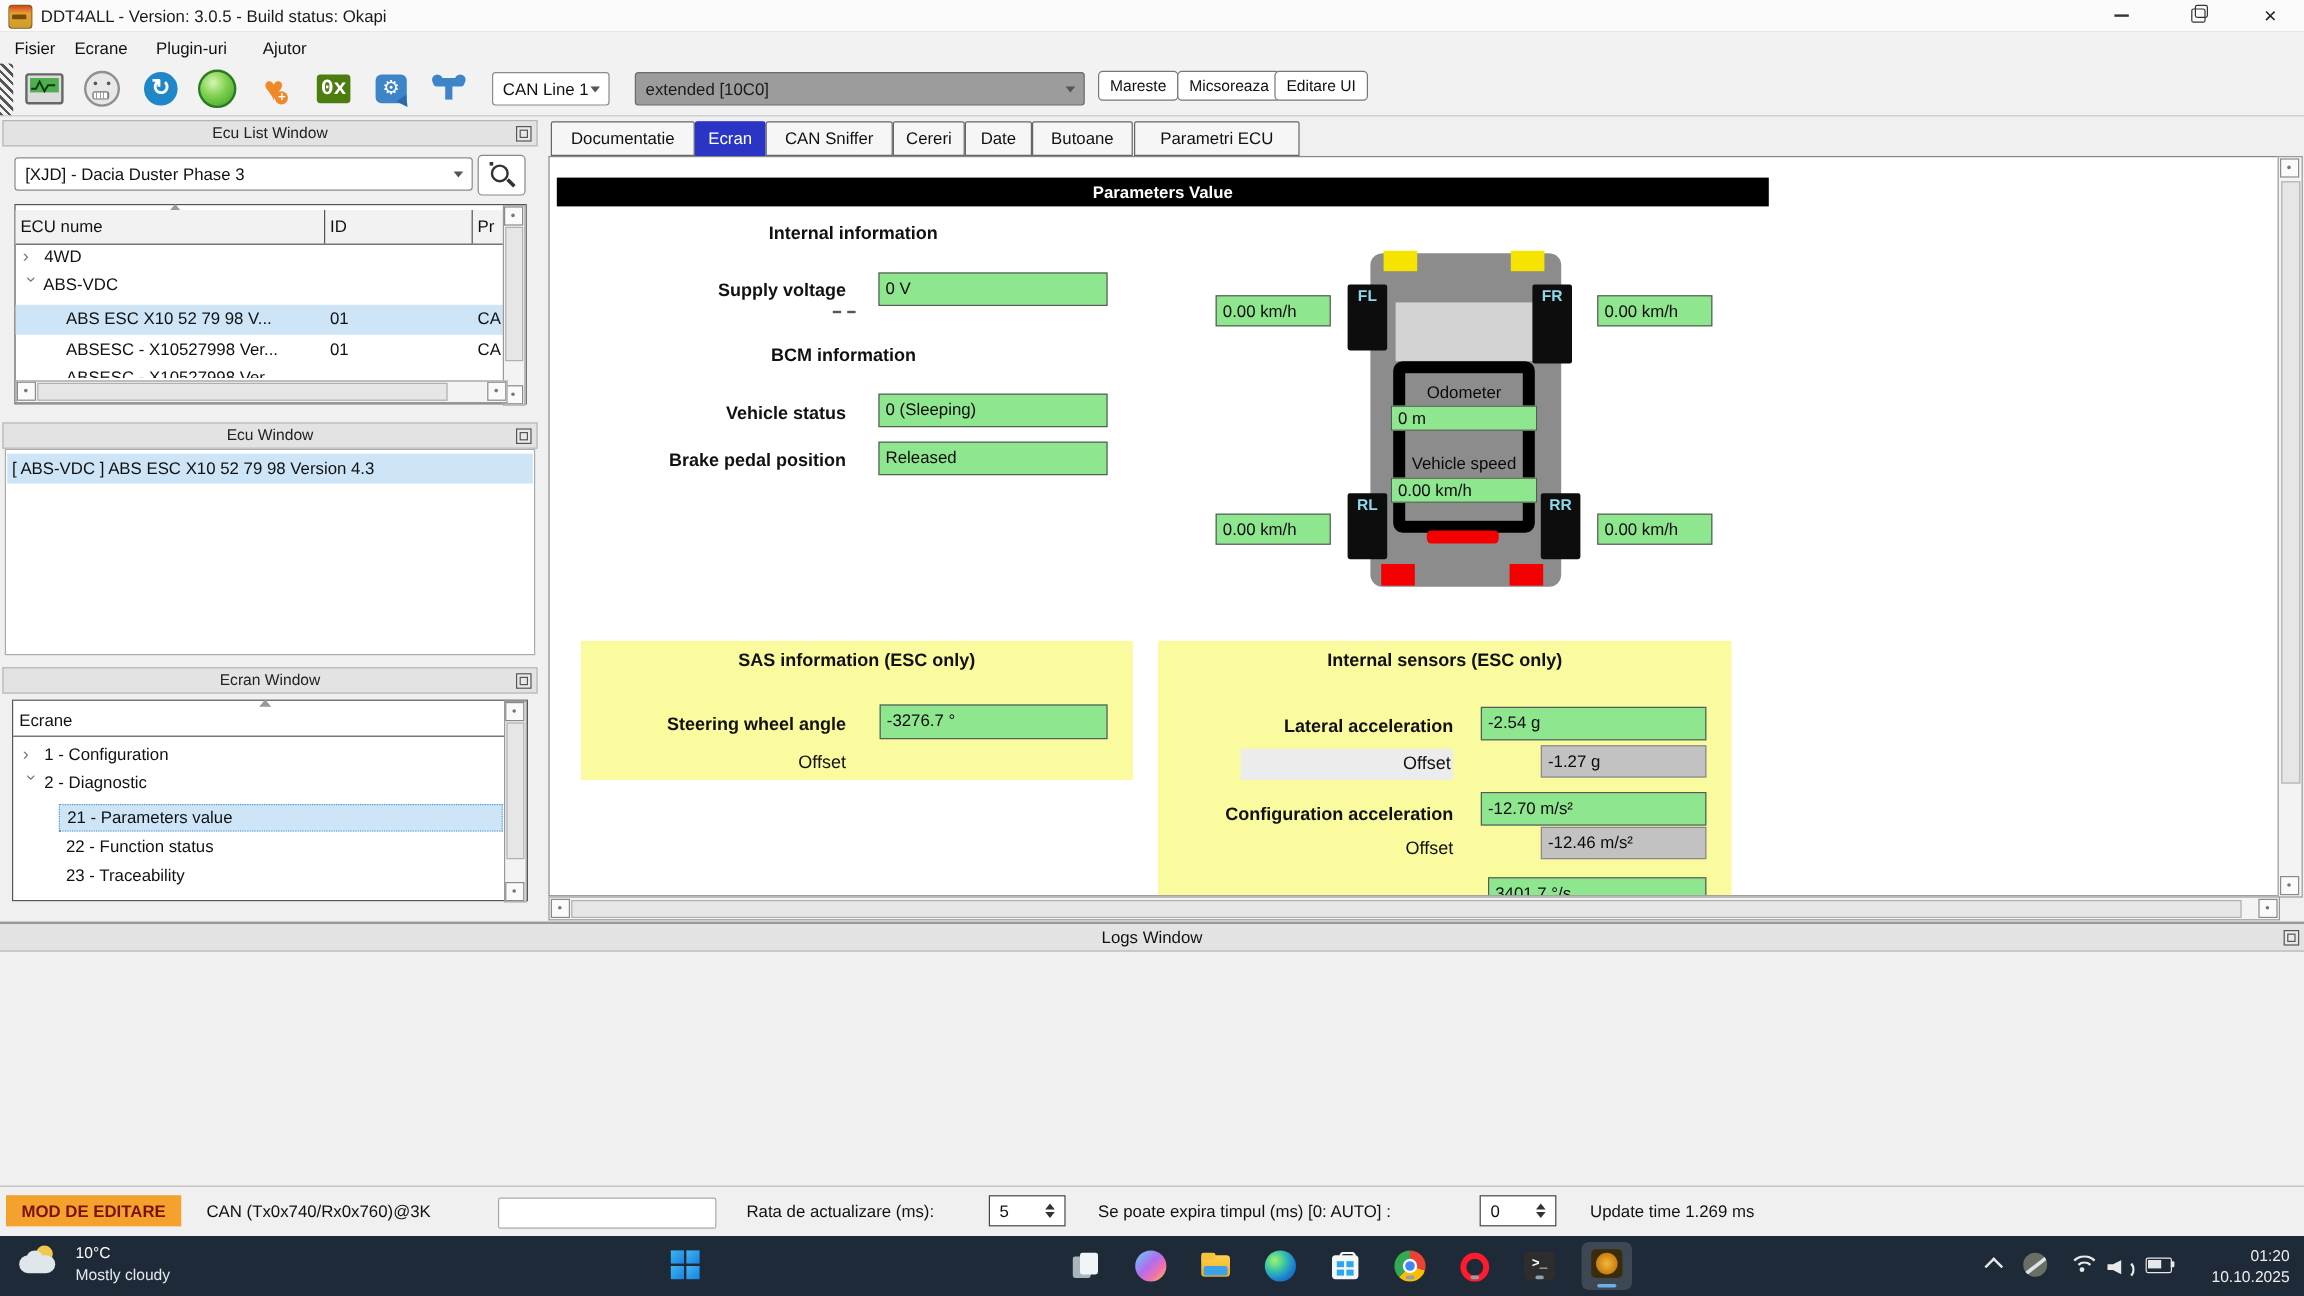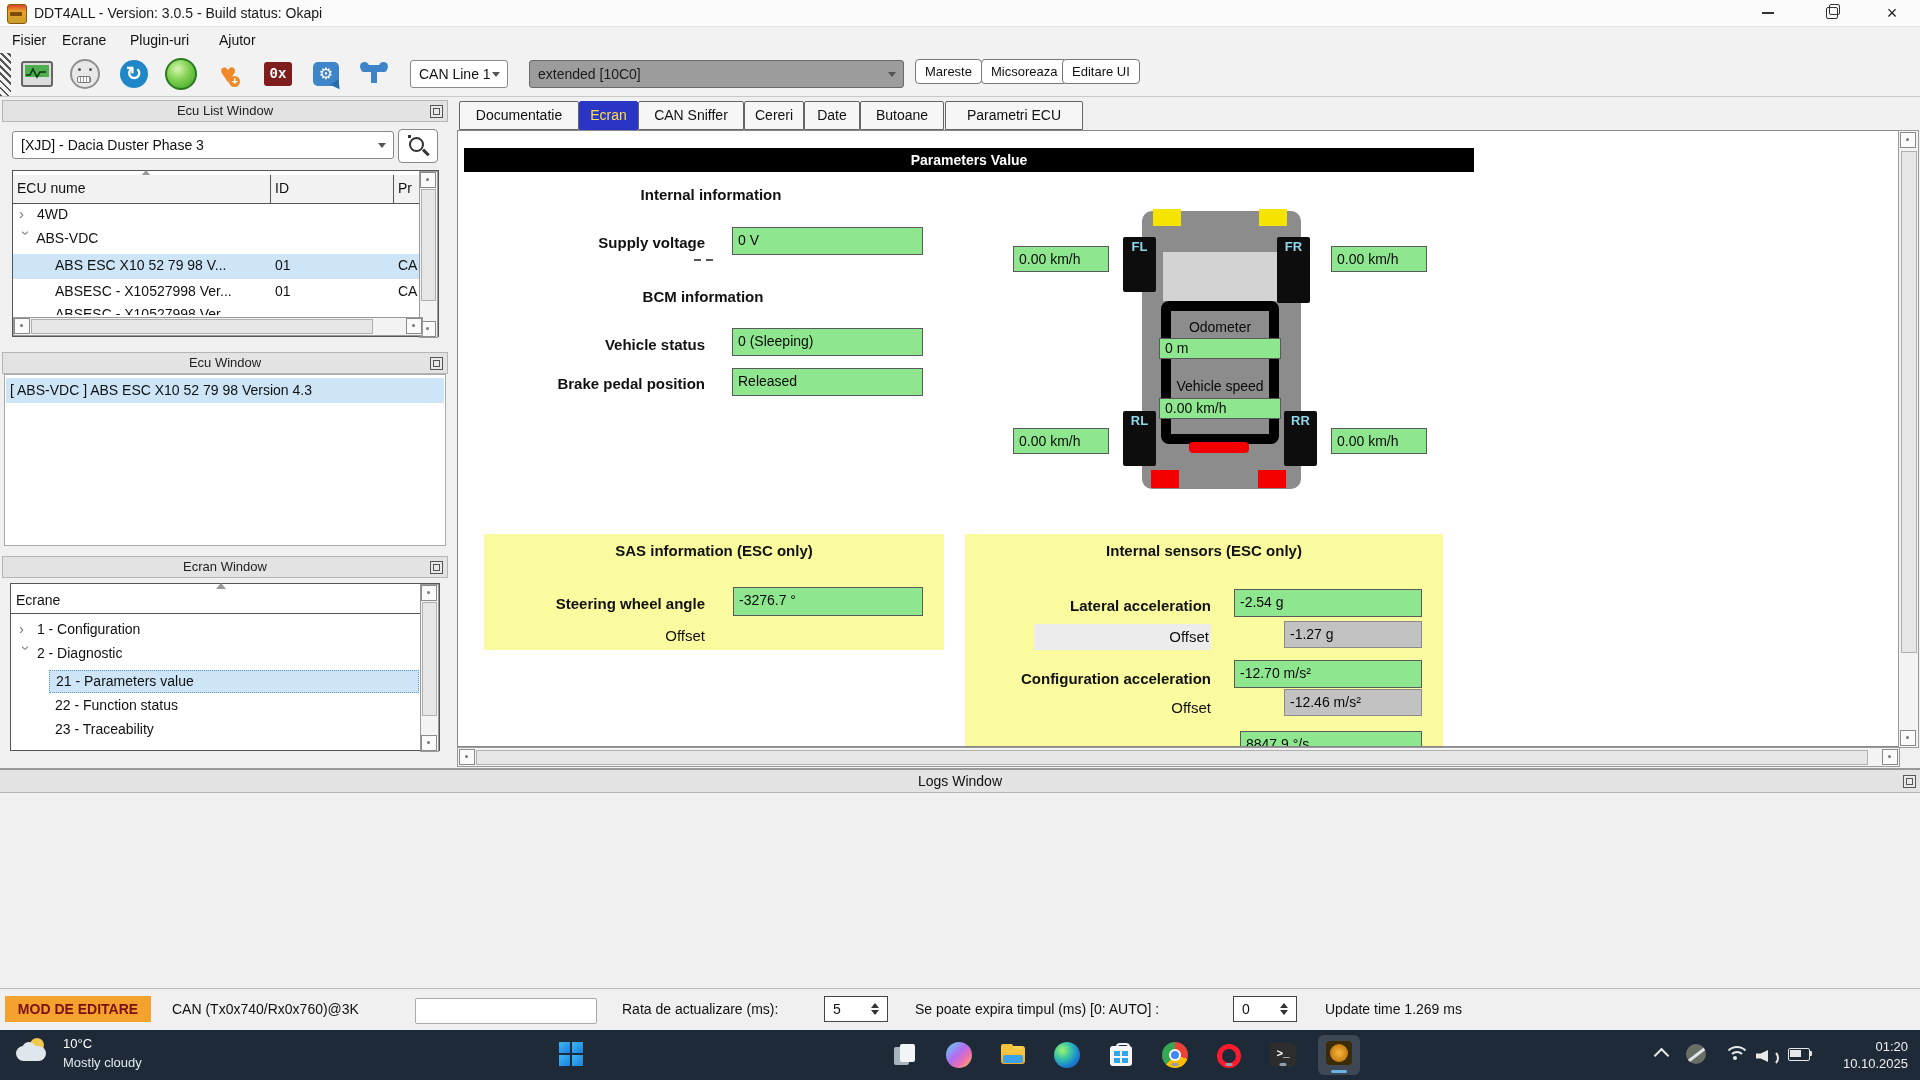--- a/index.html
+++ b/index.html
@@ -39,22 +39,22 @@
   .ico-face i{position:absolute;top:7px;width:3px;height:3px;background:#555;border-radius:50%;}
   .ico-face .mo{position:absolute;left:5px;top:15px;width:12px;height:5px;border:1px solid #777;
         background:repeating-linear-gradient(90deg,#fff 0 2px,#999 2px 3px);border-radius:2px;}
   .ico-refresh{width:28px;height:28px;border-radius:50%;background:#1f86c8;color:#fff;font-size:19px;
         line-height:27px;text-align:center;font-weight:bold;}
   .ico-record{width:28px;height:28px;border-radius:50%;border:2px solid #2a7a1f;
         background:radial-gradient(circle at 38% 32%,#d6f5b0 0%,#7ed04e 45%,#3a9e2a 100%);}
   .ico-heart{font-size:28px;color:#f08828;line-height:26px;position:relative;}
   .ico-heart b{position:absolute;right:-4px;bottom:0;font-size:11px;color:#fff;background:#f08828;border-radius:50%;
         width:11px;height:11px;line-height:11px;text-align:center;}
-  .ico-hex{width:28px;height:24px;background:#7f1d1d;border-radius:3px;color:#fff;
-        font-family:"Liberation Mono",monospace;font-weight:bold;font-size:14px;line-height:24px;text-align:center;}
+  .ico-hex{width:28px;height:24px;background:#4d7c0f;border-radius:3px;color:#fff;
+        font-family:"Liberation Mono",monospace;font-weight:bold;font-size:18px;line-height:24px;text-align:center;}
   .ico-gearchat{width:26px;height:24px;background:#3d85c8;border-radius:5px;color:#fff;font-size:16px;
         line-height:23px;text-align:center;position:relative;}
   .ico-gearchat::after{content:"";position:absolute;right:-3px;bottom:-4px;border-left:5px solid transparent;
         border-right:5px solid transparent;border-top:9px solid #2a6aa8;transform:rotate(-35deg);}
   .ico-valve{position:relative;width:28px;height:26px;}
   .ico-valve .h{position:absolute;left:1px;top:4px;width:26px;height:7px;background:#3d85c8;border-radius:3px;}
   .ico-valve .v{position:absolute;left:11px;top:10px;width:6px;height:12px;background:#3d85c8;}
   .ico-valve .c1,.ico-valve .c2{position:absolute;top:1px;width:9px;height:9px;background:#3d85c8;border-radius:50%;}
   .ico-valve .c1{left:0;} .ico-valve .c2{right:0;}
 
@@ -72,21 +72,21 @@
   .sb-track{position:absolute;background:#f3f3f3;border:1px solid #9a9a9a;}
   .sb-btn{position:absolute;width:14px;height:14px;background:#fafafa;border:1px solid #8a8a8a;}
   .sb-btn::after{content:"";position:absolute;left:5px;top:5px;width:3px;height:3px;background:#777;border-radius:50%;}
   .sb-thumb{position:absolute;background:#e6e6e6;border:1px solid #b0b0b0;}
   .sort-caret{position:absolute;width:0;height:0;border-left:5px solid transparent;border-right:5px solid transparent;
         border-bottom:6px solid #999;}
 
   
   .tab{position:absolute;top:0;height:27px;line-height:27px;text-align:center;font-size:14px;
         border:1px solid #666;background:#f6f6f6;border-radius:2px 2px 0 0;padding:0 10px;}
-  .tab.active{background:#2b35c5;color:#fde047;border-color:#2b35c5;}
+  .tab.active{background:#2b35c5;color:#ffffff;border-color:#2b35c5;}
   .content{position:absolute;left:457px;top:130px;width:1441px;height:615px;background:#fff;
         border:1px solid #888;overflow:hidden;}
   .blackbar{position:absolute;background:#000;color:#fff;font-weight:bold;font-size:14px;text-align:center;}
   .hdr-b{position:absolute;font-weight:bold;font-size:15px;text-align:center;}
   .lbl-b{position:absolute;font-weight:bold;font-size:15px;text-align:right;}
   .lbl-n{position:absolute;font-size:15px;text-align:right;}
   .f-green{position:absolute;background:#8ee68e;border:1px solid #5a5a5a;font-size:14px;padding:4px 5px 0 5px;
         color:#0a0a0a;box-sizing:border-box;}
   .f-gray{position:absolute;background:#c2c2c2;border:1px solid #8a8a8a;font-size:14px;padding:4px 5px 0 5px;
         color:#0a0a0a;box-sizing:border-box;}
@@ -358,21 +358,21 @@
     <div class="ybox" style="left:507px;top:403px;width:478px;height:212px;overflow:hidden;">
       <div class="hdr-b" style="left:0;top:8px;width:100%;">Internal sensors (ESC only)</div>
       <div class="lbl-b" style="left:0;top:63px;width:246px;">Lateral acceleration</div>
       <div class="f-green" style="left:269px;top:55px;width:188px;height:28px;">-2.54 g</div>
       <div style="position:absolute;left:69px;top:90px;width:177px;height:26px;background:#ececec;font-size:15px;text-align:right;line-height:26px;padding-right:2px;box-sizing:border-box;">Offset</div>
       <div class="f-gray" style="left:319px;top:87px;width:138px;height:27px;">-1.27 g</div>
       <div class="lbl-b" style="left:0;top:136px;width:246px;">Configuration acceleration</div>
       <div class="f-green" style="left:269px;top:126px;width:188px;height:28px;">-12.70 m/s²</div>
       <div class="lbl-n" style="left:0;top:165px;width:246px;">Offset</div>
       <div class="f-gray" style="left:319px;top:155px;width:138px;height:27px;">-12.46 m/s²</div>
-      <div class="f-green" style="left:275px;top:197px;width:182px;height:26px;">8847.9 °/s</div>
+      <div class="f-green" style="left:275px;top:197px;width:182px;height:26px;">3401.7 °/s</div>
     </div>
   </div>
 
   <div class="sb-track" style="left:1898px;top:130px;width:19px;height:616px;">
     <div class="sb-btn" style="left:1px;top:1px;"></div>
     <div class="sb-thumb" style="left:2px;top:20px;width:14px;height:500px;"></div>
     <div class="sb-btn" style="left:1px;bottom:1px;"></div>
   </div>
 
   <div class="sb-track" style="left:457px;top:747px;width:1441px;height:18px;">

